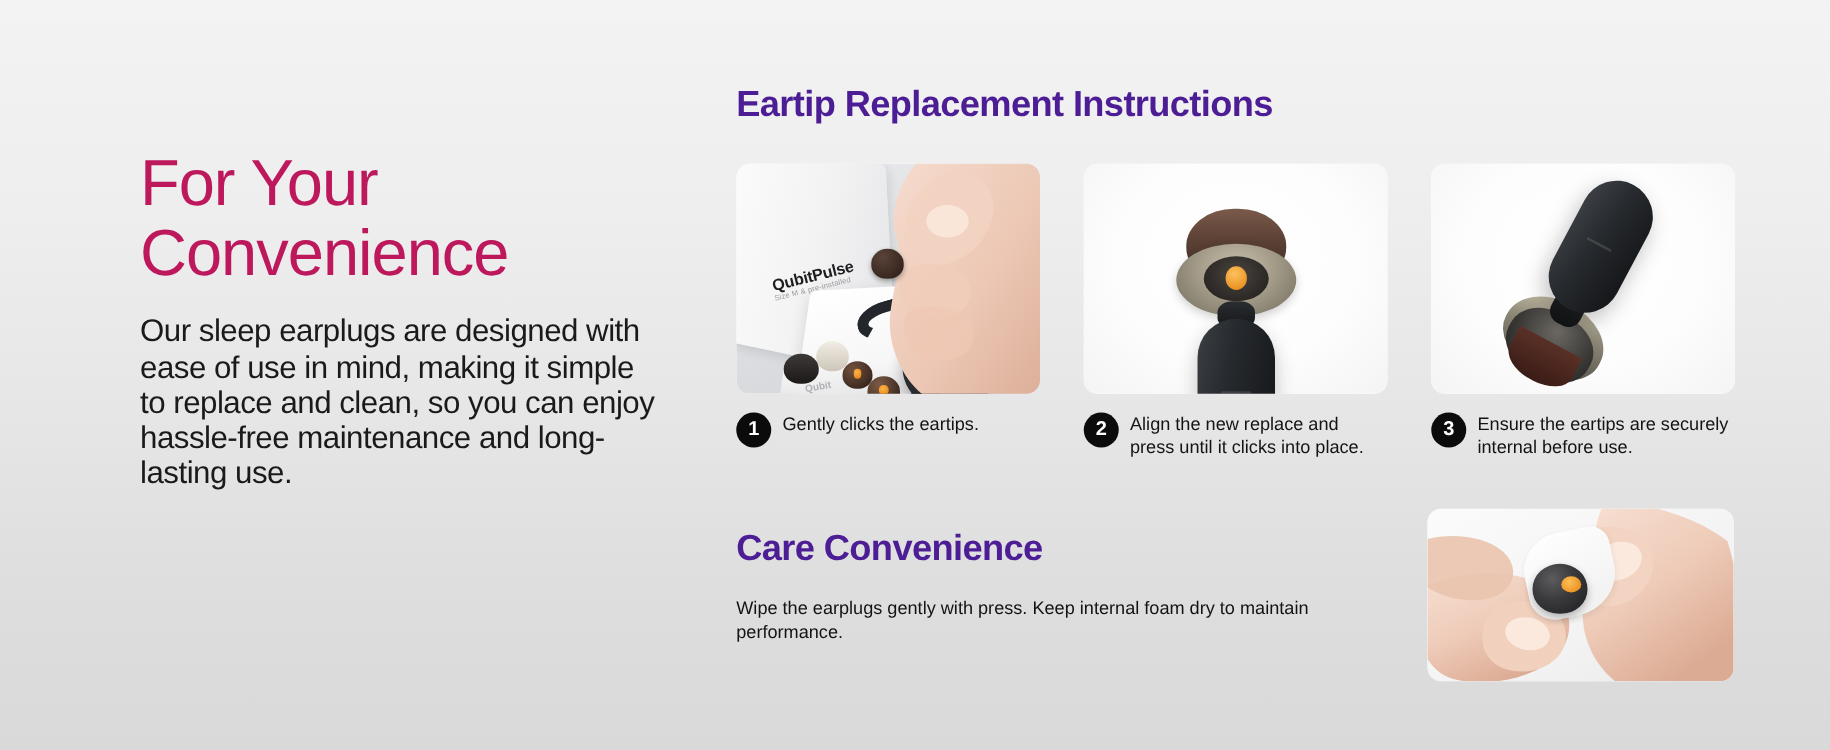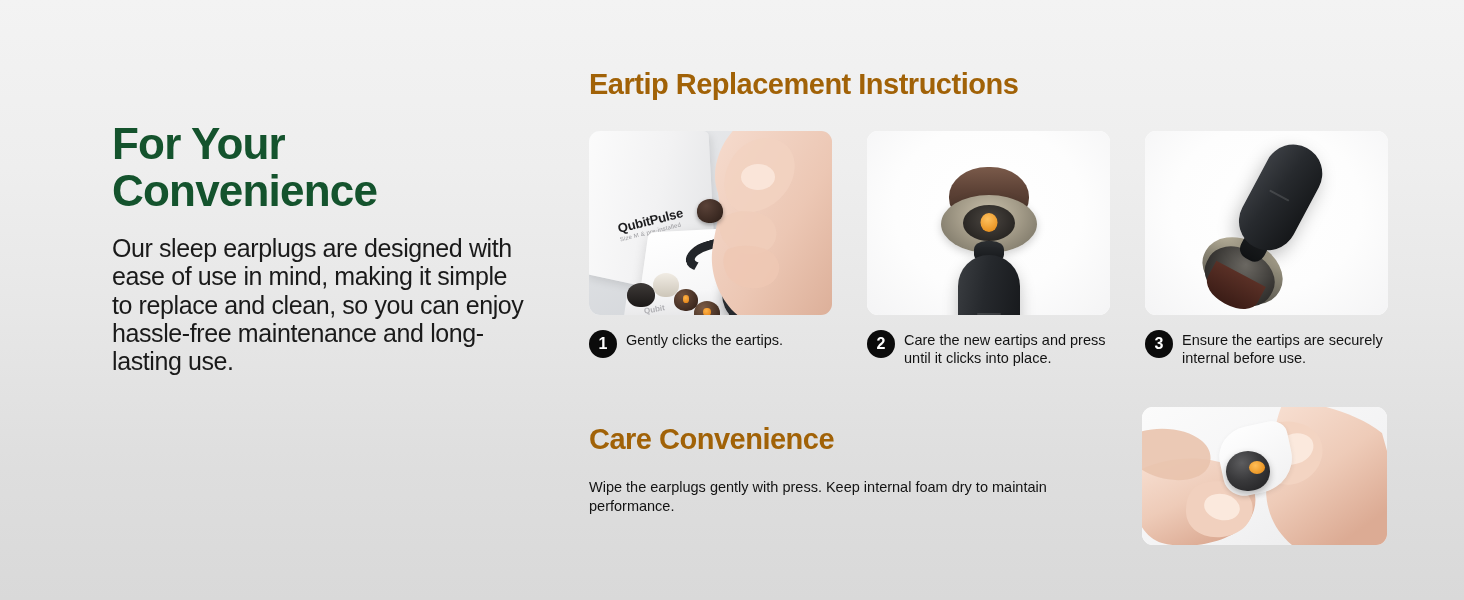--- a/index.html
+++ b/index.html
@@ -12,44 +12,44 @@
     position:relative;
   }
 
   
   .left-col {
     position:absolute;
     left:112px; top:120px;
     width:420px;
   }
   .headline {
-    font-size:44px;
-    font-weight:bold;
+    font-size:52px;
+    font-weight:normal;
     line-height:1.07;
     letter-spacing:-0.8px;
-    color:#14532d;
+    color:#be185d;
   }
   .lede {
     margin-top:20px;
     font-size:25px;
     line-height:1.13;
     letter-spacing:-0.4px;
     color:#1a1a1a;
     font-weight:400;
   }
 
   
   .right-col { position:absolute; left:589px; top:0; width:800px; height:600px; }
 
   .section-title {
     position:absolute;
     font-size:29px;
     font-weight:bold;
     letter-spacing:-0.5px;
-    color:#a16207;
+    color:#4c1d95;
   }
   #eartip-title { left:0px; top:68px; }
   #care-title   { left:0px; top:423px; }
 
   
   .steps-row {
     position:absolute;
     left:0px; top:131px;
     width:798px;
     display:flex;
@@ -323,21 +323,21 @@
           <div class="p2-flange"></div>
           <div class="p2-inner"></div>
           <div class="p2-dot"></div>
           <div class="p2-neck"></div>
           <div class="p2-body"></div>
           <div class="p2-line"></div>
         </div>
       </div>
       <div class="step-caption">
         <div class="badge">2</div>
-        <div class="step-text">Care the new eartips and press until it clicks into place.</div>
+        <div class="step-text">Align the new replace and press until it clicks into place.</div>
       </div>
     </div>
 
     <div class="step">
       <div class="photo-card">
         <div class="ph">
           <div class="white-bg"></div>
           <div class="p3-wrap">
             <div class="p3-flange"></div>
             <div class="p3-cup"></div>

